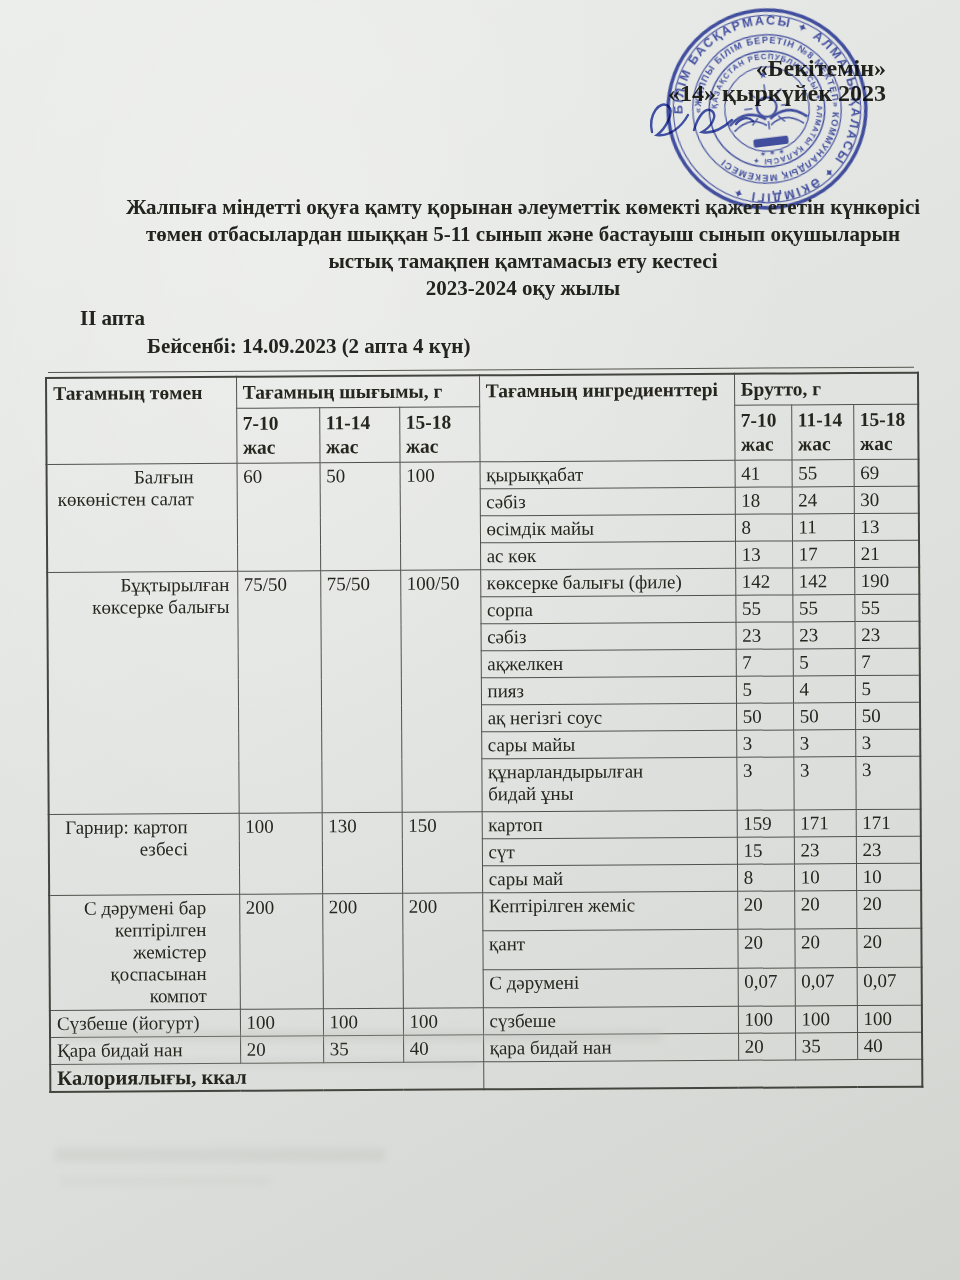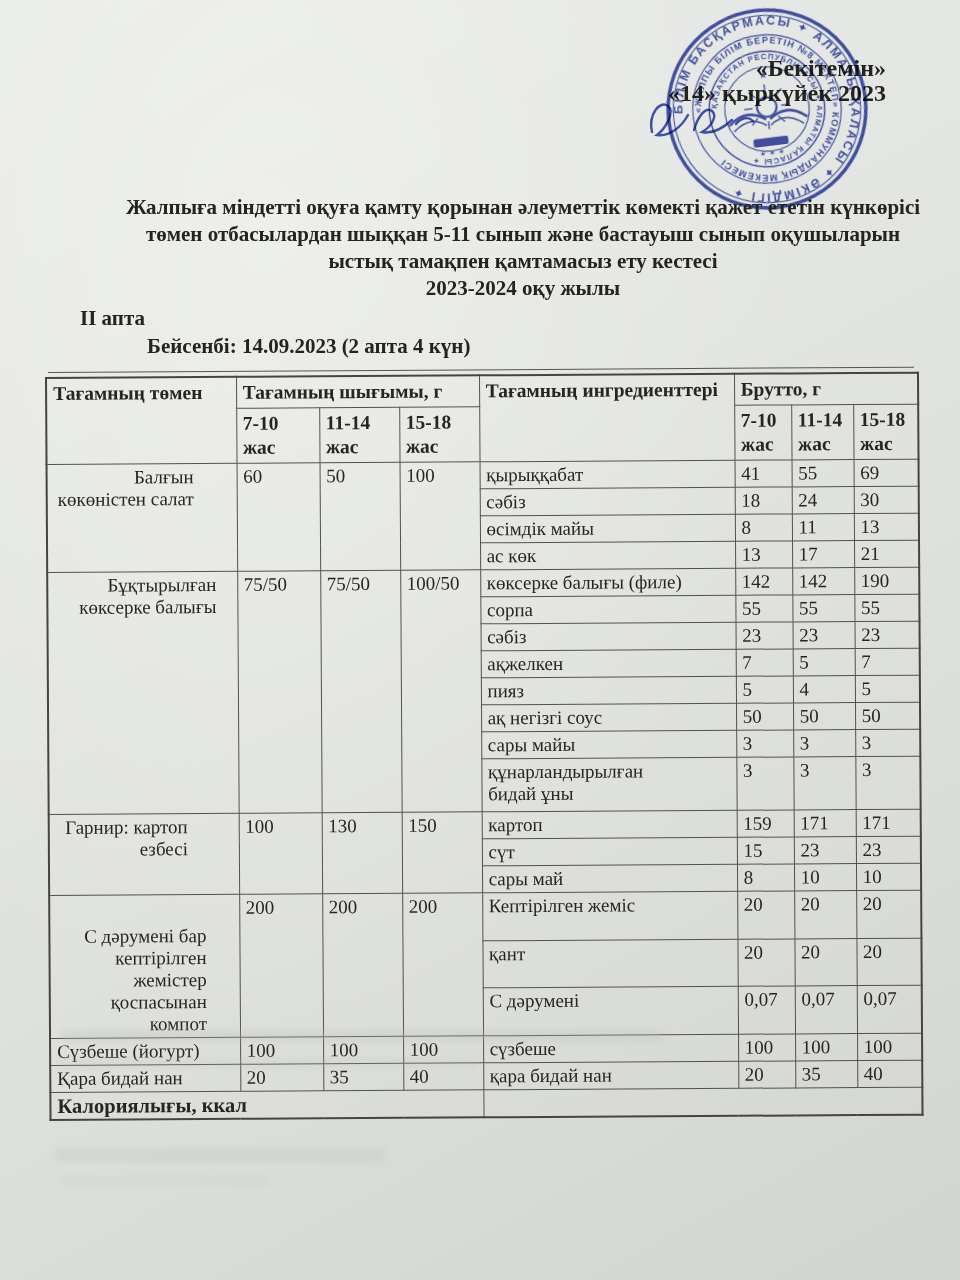--- a/index.html
+++ b/index.html
@@ -54,23 +54,23 @@
   table.menu{border-collapse:collapse;width:872px;table-layout:fixed;background:transparent;
     font-size:19px;color:#26261f;}
   table.menu{border:2.2px solid #45453f;}
   .menu th,.menu td{border:1.4px solid #52524d;padding:2px 6px;vertical-align:top;text-align:left;overflow:hidden;}
   .menu th{font-weight:bold;font-size:19.5px;line-height:24px;padding:3px 6px;}
   .menu td{line-height:22px;}
   .dish{line-height:21px;}
   .dish span{display:inline-block;text-align:right;}
   .vmid{vertical-align:middle;}
   .w140 span{max-width:140px;}
-  .w160 span{max-width:162px;}
+  .w160 span{max-width:162px;margin-left:13px;}
   .w130 span{max-width:132px;}
-  .w150 span{max-width:150px;margin-top:28px;}
+  .w150 span{max-width:150px;}
   .narrow span{display:inline-block;max-width:178px;}
   .cal{font-weight:bold;font-size:20.5px;padding:4px 8px;}
   .ing-h2{height:48px;}
 
   
   .ghost{position:absolute;background:#b9bdb6;filter:blur(3px);}
   .g1{top:1030px;left:62px;width:600px;height:12px;opacity:.28;}
   .g2{top:1058px;left:58px;width:420px;height:10px;opacity:.18;}
   .g3{top:1148px;left:55px;width:330px;height:14px;opacity:.26;}
   .g4{top:1176px;left:60px;width:210px;height:10px;opacity:.14;}

